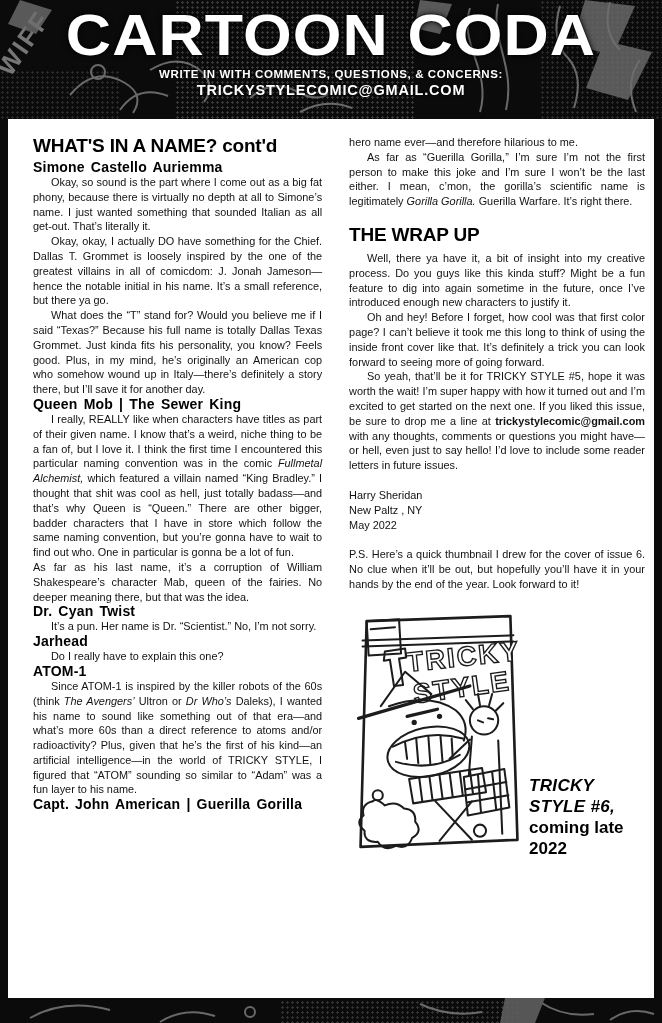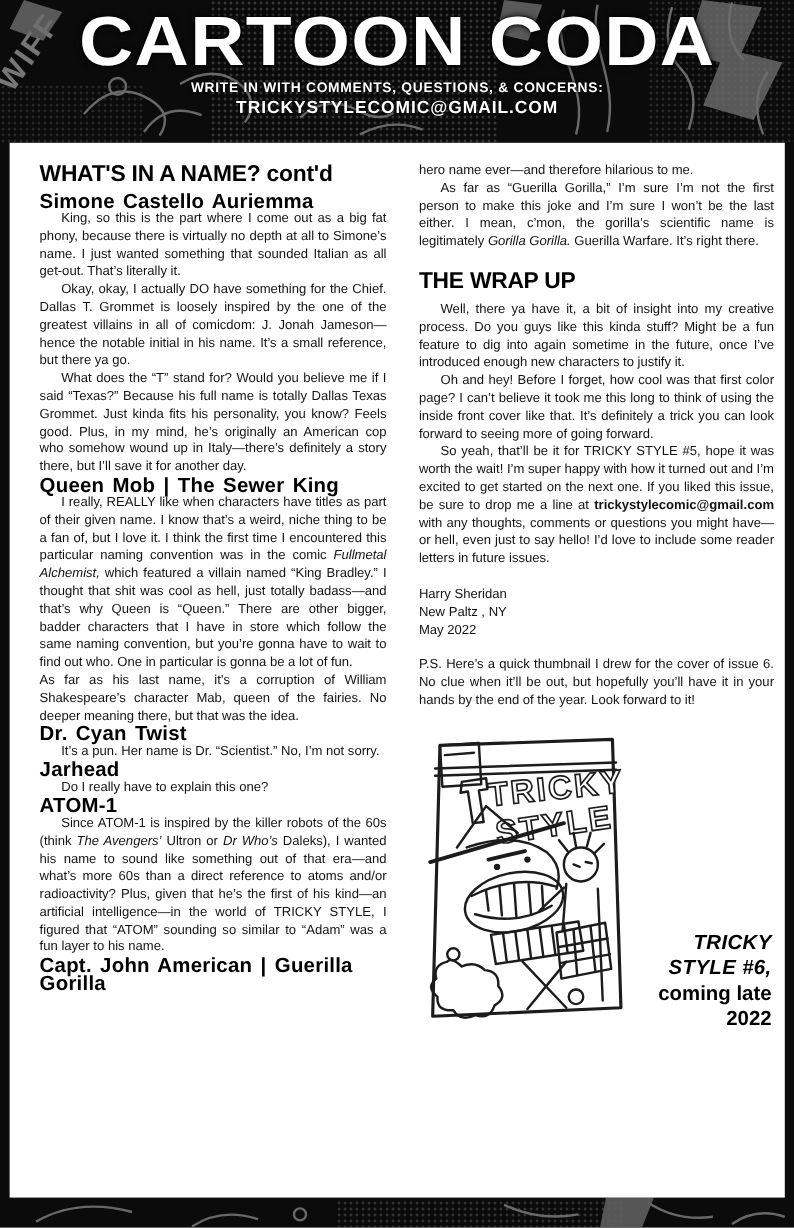--- a/index.html
+++ b/index.html
@@ -28,36 +28,36 @@
   .sub2{font-size:14.5px;font-weight:bold;letter-spacing:.8px;margin-top:2px;text-shadow:0 0 3px #000;}
 
   
   .panel{position:absolute;left:8px;top:119px;width:646px;height:879px;background:#ffffff;z-index:2;overflow:hidden;}
   .cols{display:flex;padding:16px 9px 0 25px;gap:27px;color:#111;}
   .colL{width:297px;}
   .colR{width:304px;}
 
   h2{font-size:19px;font-weight:bold;margin:0 0 3px;letter-spacing:-.2px;color:#000;}
   h2.wrap{margin:15px 0 5px;}
-  h3{font-size:17px;font-weight:bold;margin:0;line-height:15px;letter-spacing:.2px;word-spacing:2px;color:#000;}
+  h3{font-size:14px;font-weight:bold;margin:0;line-height:15px;letter-spacing:.2px;word-spacing:2px;color:#000;}
   .para{font-size:10.9px;line-height:14.8px;text-align:justify;margin:0;color:#121212;}
   .para.ind{text-indent:18px;}
   .para .i{font-style:italic;}
   .para .b{font-weight:bold;}
   .signoff{margin-top:15px;}
   .signoff .line{font-size:10.9px;line-height:15px;}
   .ps{margin-top:14px;}
 
   
   .thumbrow{display:flex;align-items:flex-end;margin-top:16px;}
   .sketch{flex:0 0 auto;}
   .sk-line{fill:none;stroke:#1c1c1c;stroke-width:2;stroke-linecap:round;stroke-linejoin:round;}
   .sk-thick{fill:none;stroke:#1c1c1c;stroke-width:3.2;stroke-linecap:round;}
   .sk-t{font-family:"Liberation Sans",sans-serif;font-weight:bold;font-size:27px;fill:#fff;stroke:#1c1c1c;stroke-width:1.4;letter-spacing:2px;}
-  .caption{flex:1;text-align:right;font-weight:bold;font-size:17px;line-height:21px;color:#000;margin-bottom:-4px;padding-right:2px;}
+  .caption{flex:1;font-weight:bold;font-size:17px;line-height:21px;color:#000;margin-bottom:-4px;padding-right:2px;}
   .cap1{font-style:italic;letter-spacing:.3px;}
   .footerart{position:absolute;left:0;top:998px;width:662px;height:25px;z-index:1;}
 </style>
 </head>
 <body>
 
 <div class="page">
 
   <div class="ht" style="left:175px;top:0;width:240px;height:119px;"></div>
   <div class="ht" style="left:540px;top:0;width:122px;height:119px;opacity:.5;"></div>
@@ -90,21 +90,21 @@
     <div class="sub2">TRICKYSTYLECOMIC@GMAIL.COM</div>
   </div>
 
   <div class="panel">
     <div class="cols">
 
       <div class="colL">
         <h2>WHAT'S IN A NAME? cont'd</h2>
         <div>
             <h3>Simone Castello Auriemma</h3>
-            <p class="para ind"><span>King, so this is the part where I come out as a big fat phony, because there is virtually no depth at all to Simone’s name. I just wanted something that sounded Italian as all get-out. That’s literally it.</span></p>
+            <p class="para ind"><span>Okay, so sound is the part where I come out as a big fat phony, because there is virtually no depth at all to Simone’s name. I just wanted something that sounded Italian as all get-out. That’s literally it.</span></p>
             <p class="para ind"><span>Okay, okay,  I actually DO have something for the Chief. Dallas T. Grommet is loosely inspired by the one of the greatest villains in all of comicdom: J. Jonah Jameson—hence the notable initial in his name. It’s a small reference, but there ya go.</span></p>
             <p class="para ind"><span>What does the “T” stand for? Would you believe me if I said “Texas?” Because his full name is totally Dallas Texas Grommet.  Just kinda fits his personality, you know? Feels good. Plus, in my mind, he’s originally an American cop who somehow wound up in Italy—there’s definitely a story there, but I’ll save it for another day.</span></p>
             <h3>Queen Mob | The Sewer King</h3>
             <p class="para ind"><span>I really, REALLY like when characters have titles as part of their given name. I know that’s a weird, niche thing to be a fan of, but I love it. I think the first time I encountered this particular naming convention was in the comic </span><span class="i">Fullmetal Alchemist,</span><span> which featured a villain named “King Bradley.”  I thought that shit was cool as hell, just totally badass—and that’s why Queen is “Queen.”  There are other bigger, badder characters that I have in store which follow the same naming convention, but you’re gonna have to wait to find out who. One in particular is gonna be a lot of fun.</span></p>
             <p class="para"><span>As far as his last name, it’s a corruption of William Shakespeare’s character Mab, queen of the fairies. No deeper meaning there, but that was the idea.</span></p>
             <h3>Dr. Cyan Twist</h3>
             <p class="para ind"><span>It’s a pun. Her name is Dr. “Scientist.” No, I’m not sorry.</span></p>
             <h3>Jarhead</h3>
             <p class="para ind"><span>Do I really have to explain this one?</span></p>
             <h3>ATOM-1</h3>

